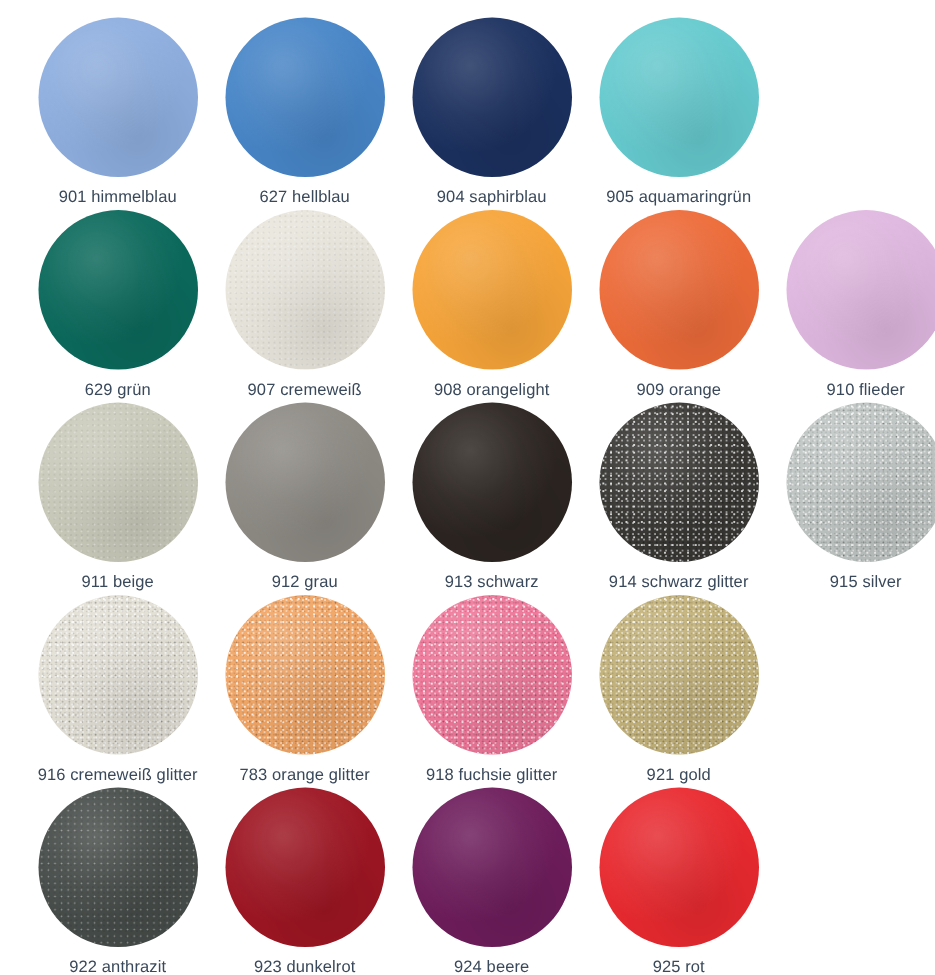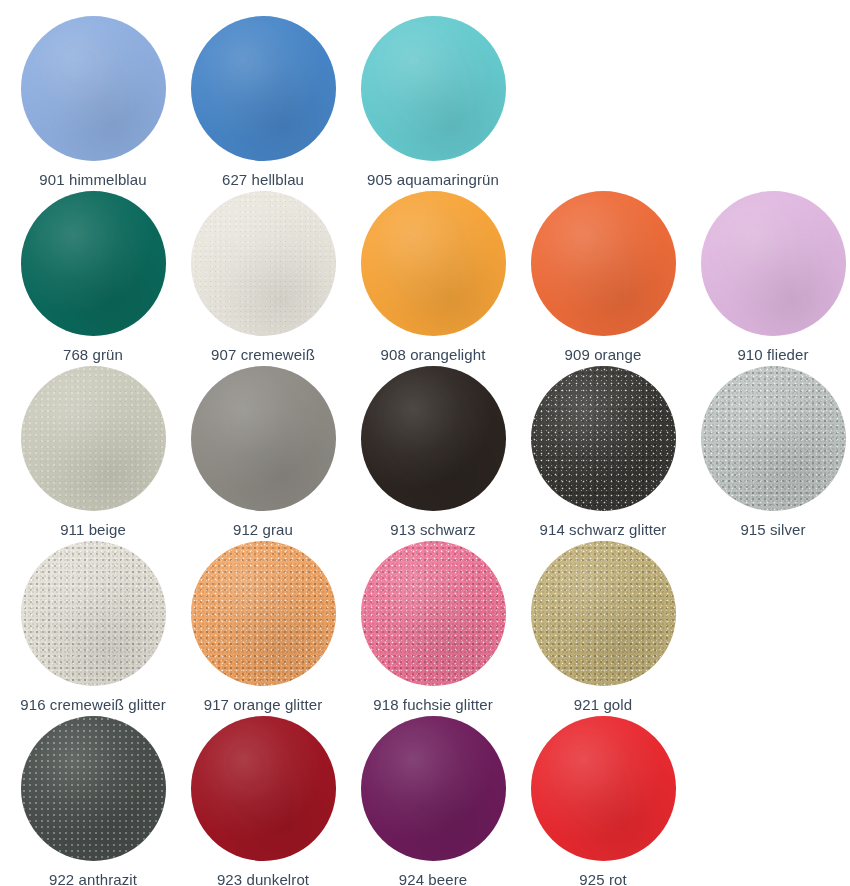--- a/index.html
+++ b/index.html
@@ -6,21 +6,21 @@
   html,body{margin:0;padding:0;}
   body{
     width:850px;height:886px;
     background:#ffffff;
     font-family:"Liberation Sans","DejaVu Sans",sans-serif;
     overflow:hidden;
   }
   #swatch-chart{
     width:850px;height:886px;
     box-sizing:border-box;
-    padding:14px 10px 0 8px;
+    padding:14px 10px 0 22px;
     display:flex;
     flex-direction:column;
   }
   .swatch-row{
     display:flex;
     flex-direction:row;
     height:175px;
     flex:0 0 175px;
   }
   .swatch-cell{
@@ -103,31 +103,37 @@
         <div class="swatch-label">901 himmelblau</div>
       </div>
       <div class="swatch-cell">
         <div class="swatch-disc-wrap">
           <div class="swatch-disc" title="902 hellblau" style="background-color: rgb(72, 134, 200);"></div>
         </div>
         <div class="swatch-label">627 hellblau</div>
       </div>
       <div class="swatch-cell">
         <div class="swatch-disc-wrap">
+          <div class="swatch-disc" title="904 saphirblau" style="background-color: rgb(28, 49, 96);"></div>
+        </div>
+        <div class="swatch-label">904 saphirblau</div>
+      </div>
+      <div class="swatch-cell">
+        <div class="swatch-disc-wrap">
           <div class="swatch-disc" title="905 aquamaringrün" style="background-color: rgb(102, 203, 207);"></div>
         </div>
         <div class="swatch-label">905 aquamaringrün</div>
       </div>
     </div>
     <div class="swatch-row">
       <div class="swatch-cell">
         <div class="swatch-disc-wrap">
           <div class="swatch-disc" title="906 grün" style="background-color: rgb(11, 106, 92);"></div>
         </div>
-        <div class="swatch-label">768 grün</div>
+        <div class="swatch-label">629 grün</div>
       </div>
       <div class="swatch-cell">
         <div class="swatch-disc-wrap">
           <div class="swatch-disc tex-speckle" title="907 cremeweiß" style="background-color: rgb(233, 230, 221);"></div>
         </div>
         <div class="swatch-label">907 cremeweiß</div>
       </div>
       <div class="swatch-cell">
         <div class="swatch-disc-wrap">
           <div class="swatch-disc" title="908 orangelight" style="background-color: rgb(247, 165, 58);"></div>
@@ -183,21 +189,21 @@
       <div class="swatch-cell">
         <div class="swatch-disc-wrap">
           <div class="swatch-disc tex-glitter" title="916 cremeweiß glitter" style="background-color: rgb(227, 224, 214);"></div>
         </div>
         <div class="swatch-label">916 cremeweiß glitter</div>
       </div>
       <div class="swatch-cell">
         <div class="swatch-disc-wrap">
           <div class="swatch-disc tex-glitter" title="917 orange glitter" style="background-color: rgb(242, 166, 102);"></div>
         </div>
-        <div class="swatch-label">917 orange glitter</div>
+        <div class="swatch-label">783 orange glitter</div>
       </div>
       <div class="swatch-cell">
         <div class="swatch-disc-wrap">
           <div class="swatch-disc tex-glitter" title="918 fuchsie glitter" style="background-color: rgb(240, 120, 154);"></div>
         </div>
         <div class="swatch-label">918 fuchsie glitter</div>
       </div>
       <div class="swatch-cell">
         <div class="swatch-disc-wrap">
           <div class="swatch-disc tex-glitter" title="921 gold" style="background-color: rgb(195, 178, 122);"></div>

